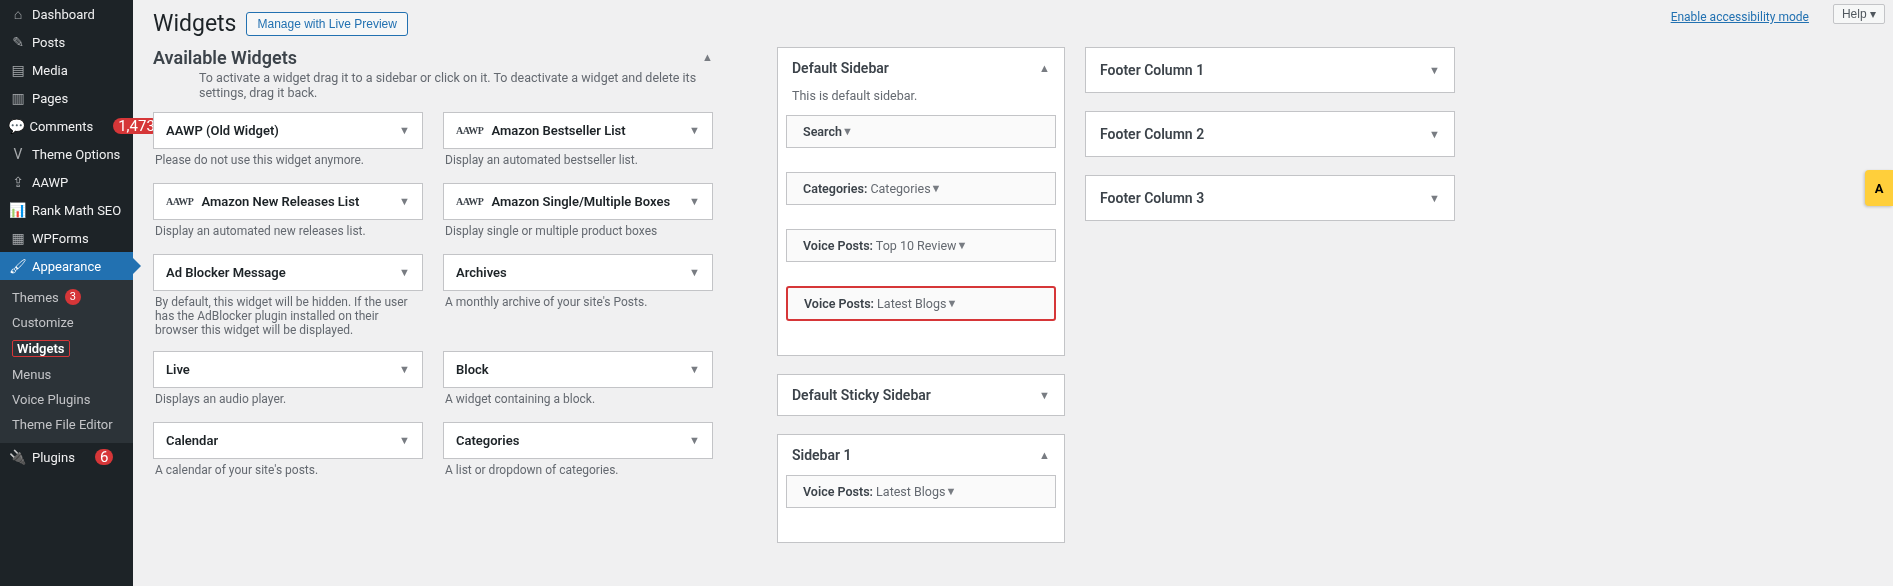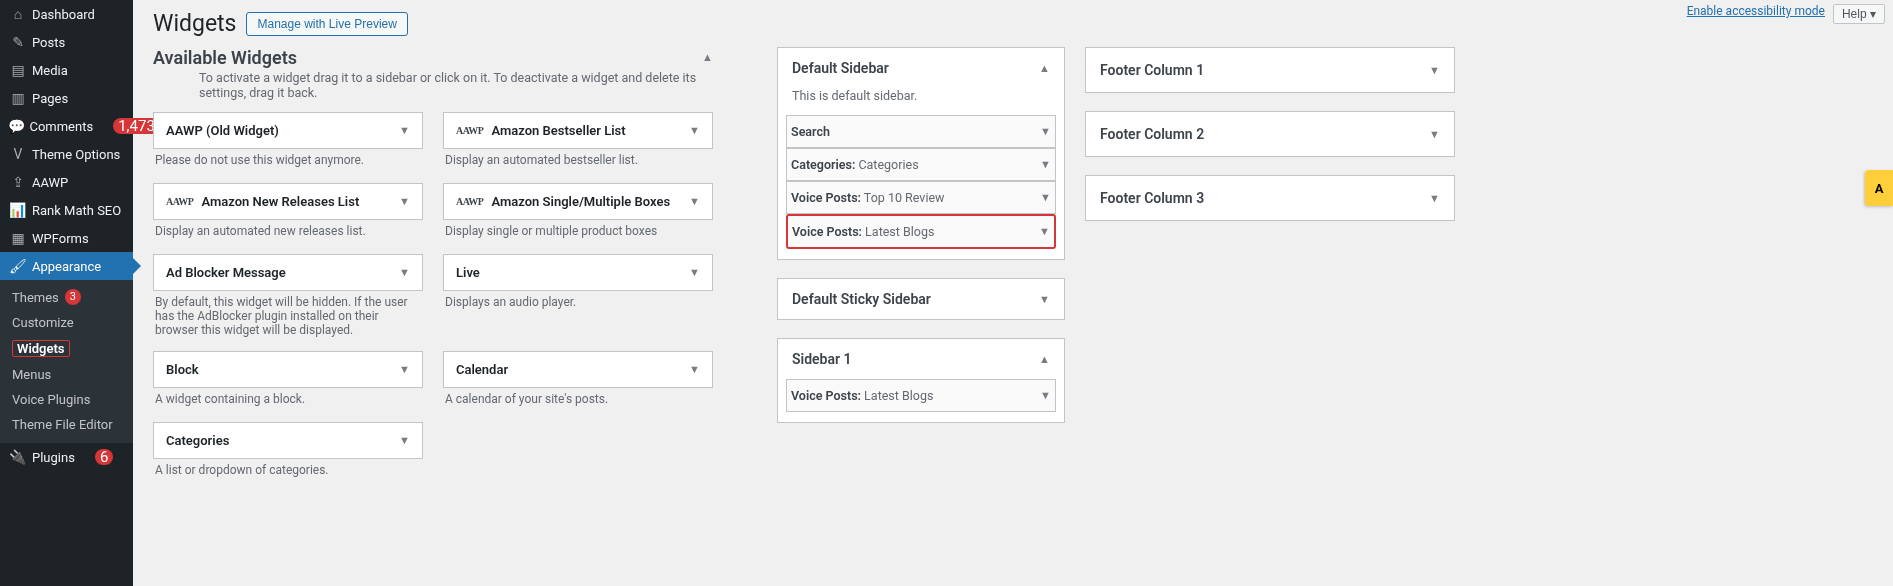--- a/index.html
+++ b/index.html
@@ -96,22 +96,22 @@
     margin-left: 6px;
     line-height: 16px;
   }
 
   
   .top-right {
     position: absolute;
     right: 8px;
     top: 4px;
     display: flex;
-    align-items: flex-start;
-    gap: 8px;
+    align-items: flex-end;
+    gap: 24px;
     font-size: 12px;
     margin-left: 10px;
   }
   .accessibility-link {
     color: #2271b1;
     text-decoration: underline;
     cursor: pointer;
   }
   .help-btn {
     border: 1px solid #c3c4c7;
@@ -235,25 +235,25 @@
     padding: 0 14px 12px 14px;
     color: #646970;
     font-size: 12.5px;
   }
   .panel-body {
     padding: 0 8px 10px 8px;
   }
   .witem {
     border: 1px solid #c3c4c7;
     background: #fafafa;
-    padding: 8px 4px;
-    display: flex;
-    justify-content: space-between;
-    align-items: center;
-    margin-bottom: 0;
+    padding: 8px 16px;
+    display: flex;
+    justify-content: flex-start;
+    align-items: center;
+    margin-bottom: 24px;
     font-size: 12.5px;
     cursor: pointer;
   }
   .witem.highlight {
     border: 2.5px solid #d63638;
     border-radius: 3px;
   }
   .witem .wname { font-weight: 600; }
   .witem .wsub  { color: #646970; font-weight: 400; }
   .chev {
@@ -426,20 +426,29 @@
               <span class="wlabel">
                 <span>Ad Blocker Message</span>
               </span>
               <span class="chev down"></span>
             </div>
             <div class="wdesc">By default, this widget will be hidden. If the user has the AdBlocker plugin installed on their browser this widget will be displayed.</div>
           </div>
           <div class="wcell">
             <div class="wbox">
               <span class="wlabel">
+                <span>Archives</span>
+              </span>
+              <span class="chev down"></span>
+            </div>
+            <div class="wdesc">A monthly archive of your site's Posts.</div>
+          </div>
+          <div class="wcell">
+            <div class="wbox">
+              <span class="wlabel">
                 <span>Live</span>
               </span>
               <span class="chev down"></span>
             </div>
             <div class="wdesc">Displays an audio player.</div>
           </div>
           <div class="wcell">
             <div class="wbox">
               <span class="wlabel">
                 <span>Block</span>

